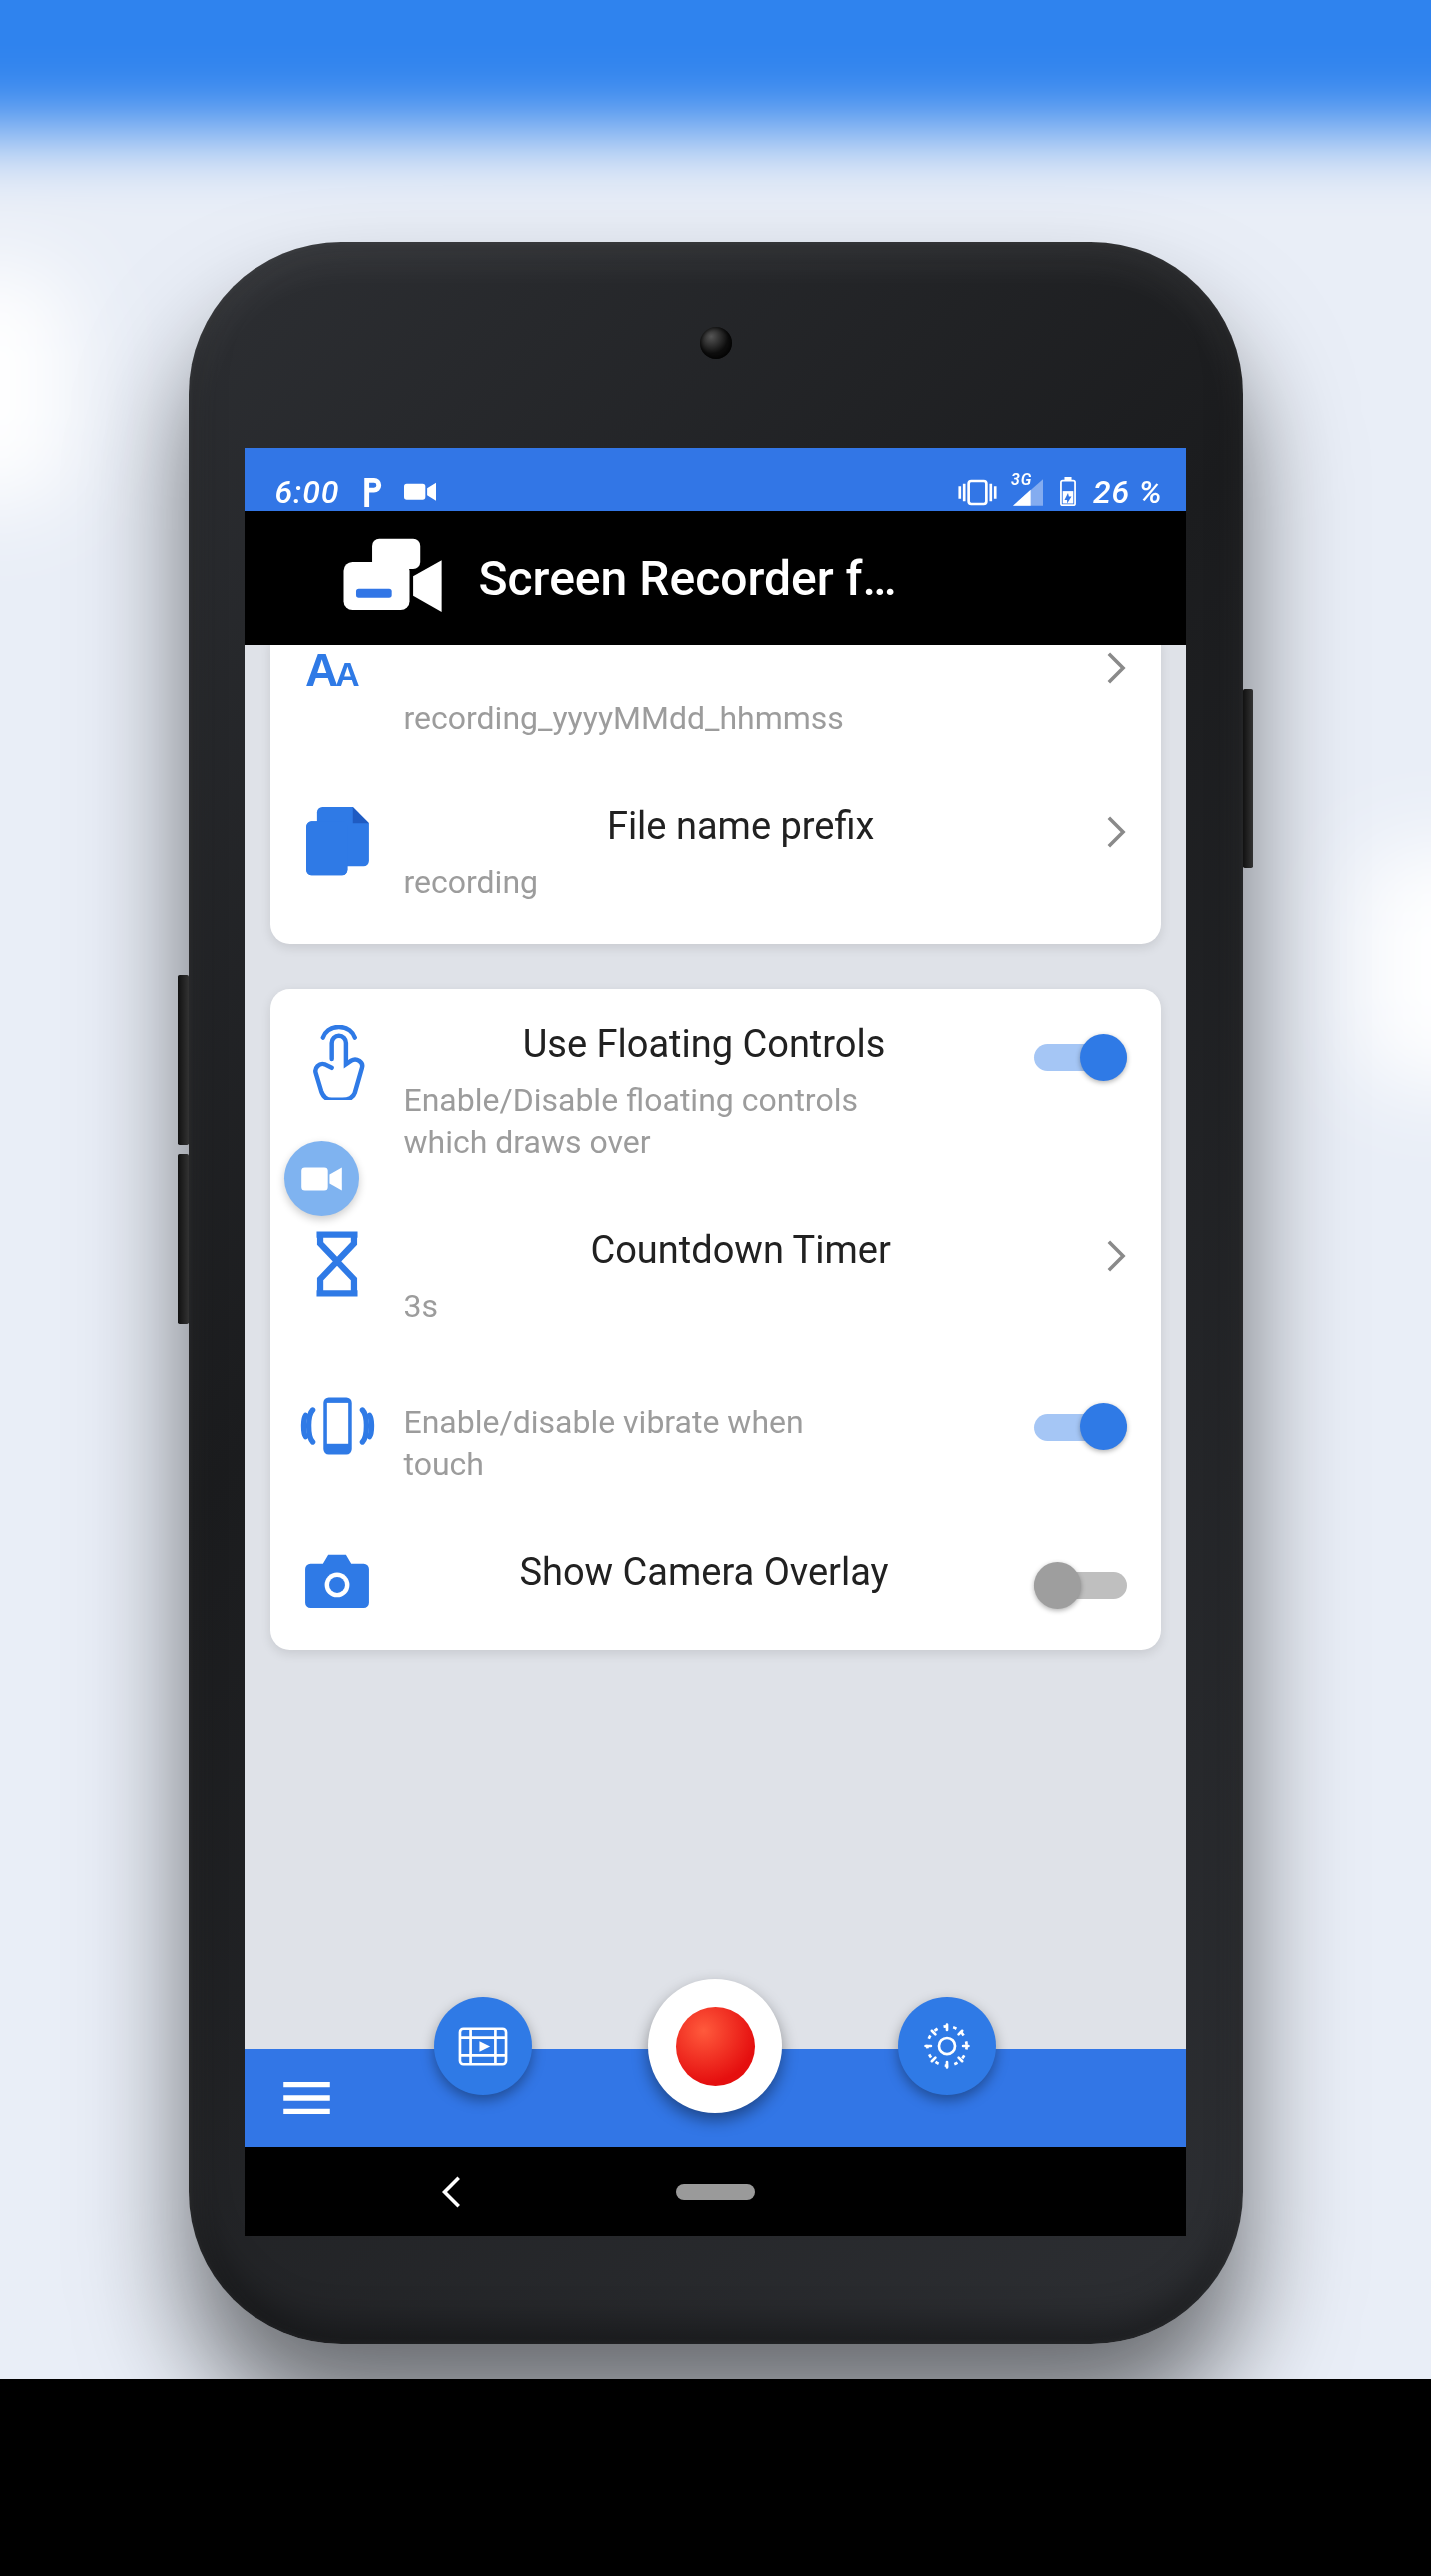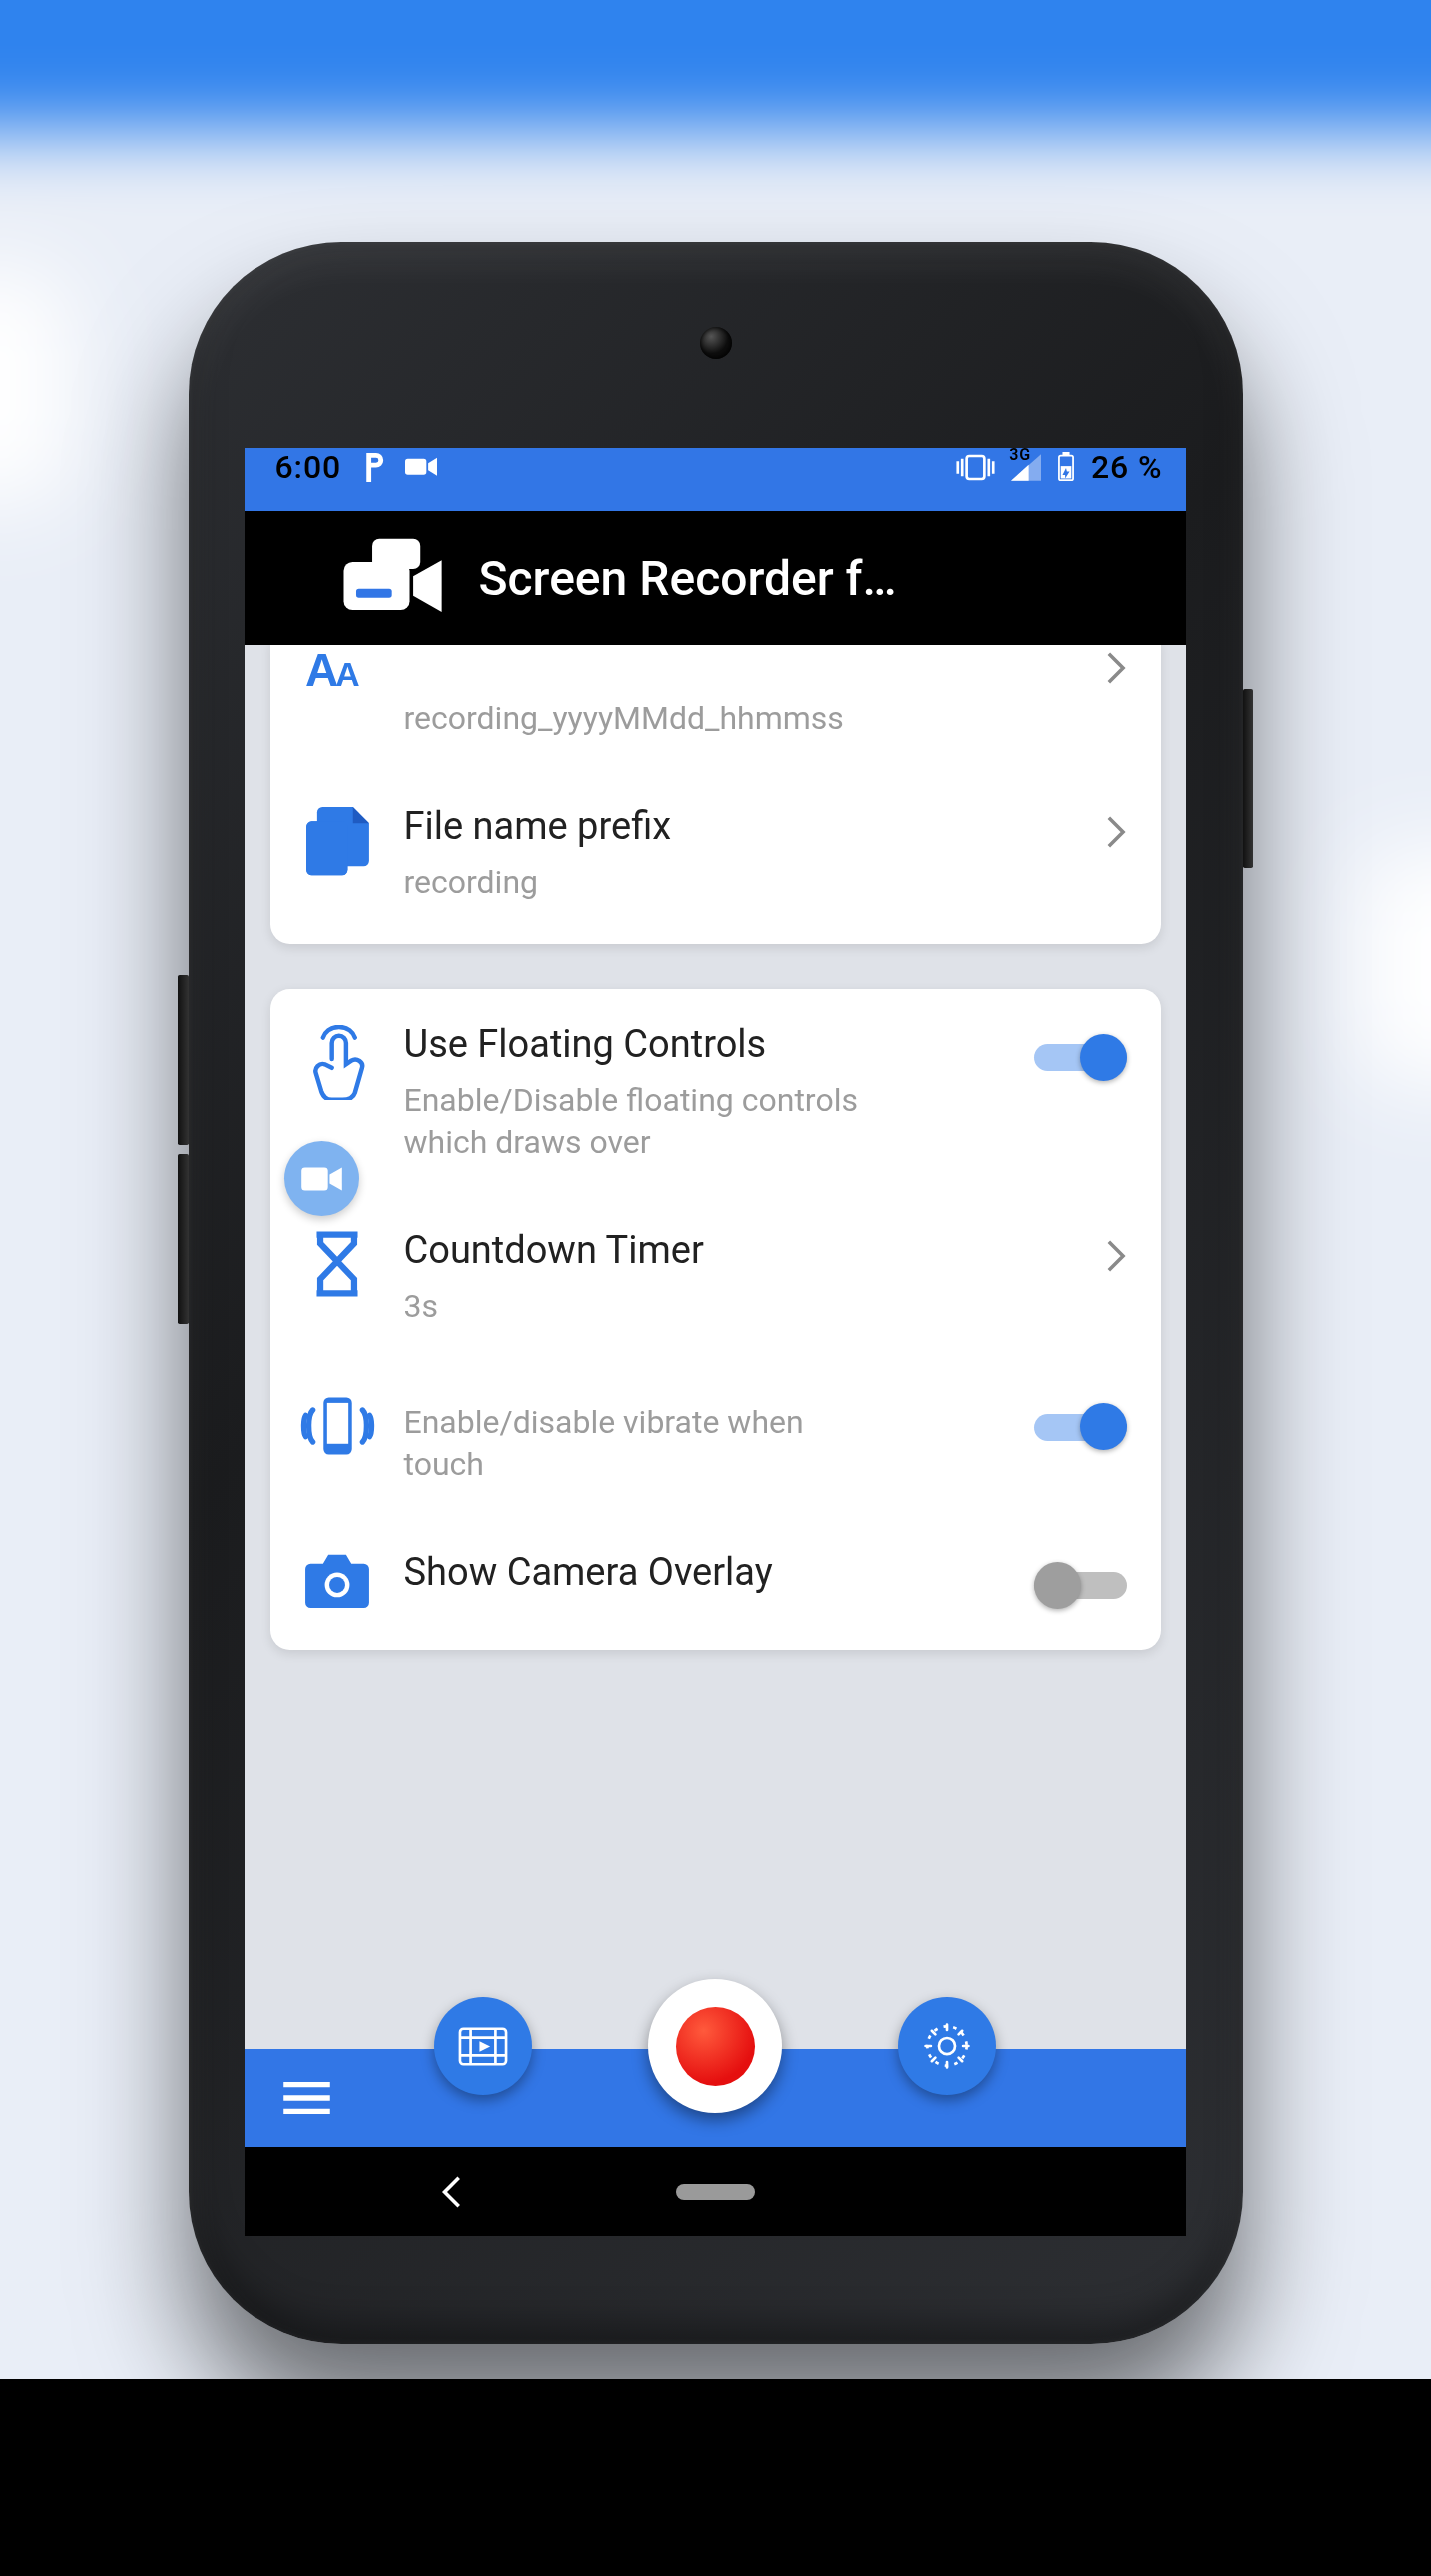--- a/index.html
+++ b/index.html
@@ -86,27 +86,28 @@
     height:1699px;
     background:#dfe2e8;
     overflow:hidden;
     font-size:34px;
   }
 
   
   .statusbar {
     height:63px;
     background:#3276e6;
-    color:#000000;
-    display:flex;
-    align-items:flex-start;
+    color:#ffffff;
+    display:flex;
+    align-items:flex-end;
     padding:0 23px 0 30px;
     font-size:32px;
     font-weight:500;
     letter-spacing:0.9px;
+    font-style:italic;
   }
   .statusbar .left { display:flex; align-items:center; gap:19.7px; }
   .statusbar .spacer { flex:1; }
   .statusbar .right { display:flex; align-items:center; gap:16px; }
   .sb-ico { display:inline-flex; align-items:center; justify-content:center; }
 
   
   .appbar {
     height:134px;
     background:#000000;
@@ -166,20 +167,21 @@
     justify-content:center;
     padding-top:3.6px;
     color:#2f7ae6;
   }
   .row .texts { flex:1; min-width:0; }
   .row .title {
     font-size:38px;
     color:#212121;
     font-weight:400;
     line-height:1.25;
+    text-align:center;
   }
   .row .sub {
     font-size:32px;
     color:#9c9c9c;
     line-height:1.32;
     margin-top:10px;
     max-width:465px;
   }
   .row .accessory {
     flex:none;

